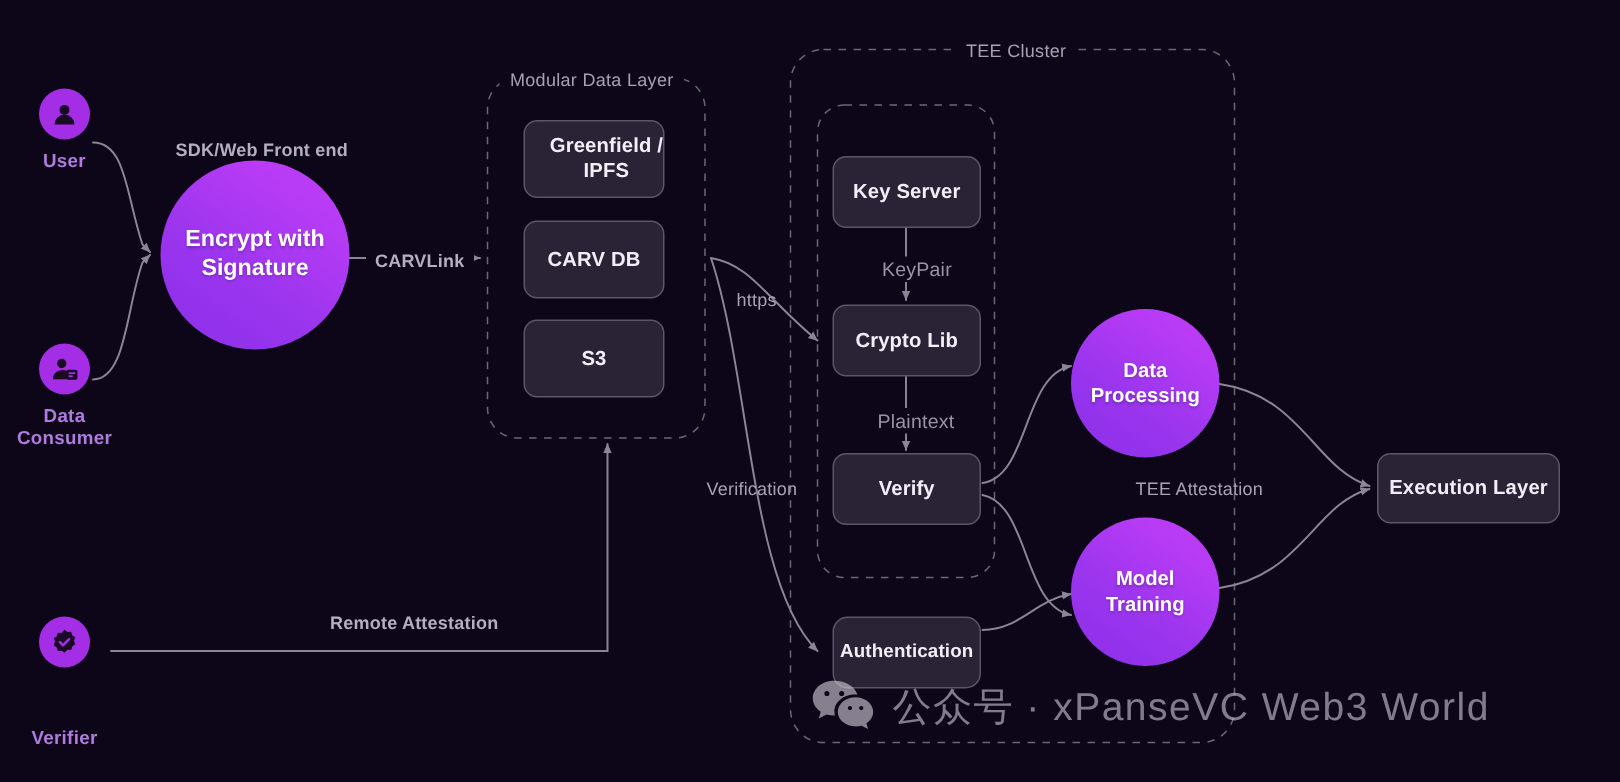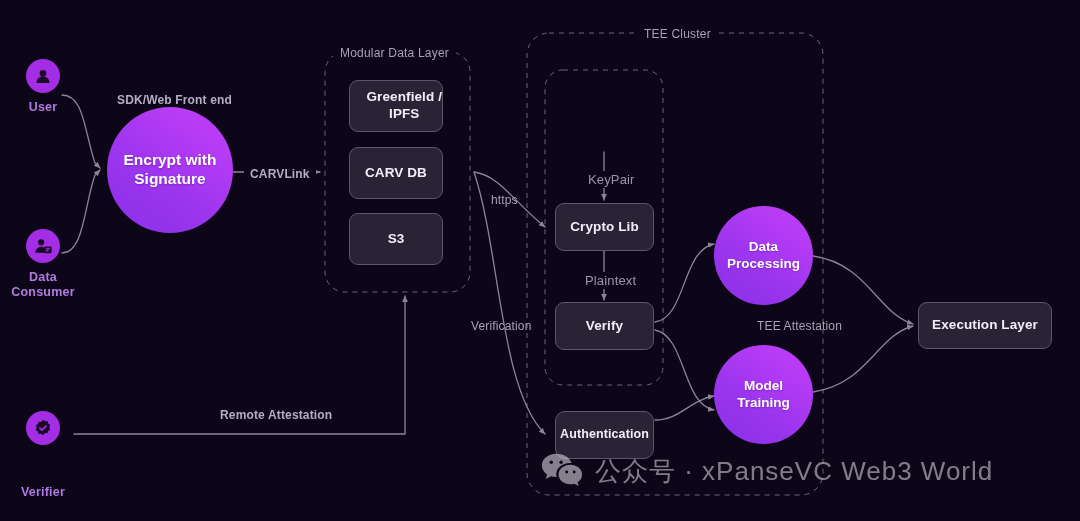--- a/index.html
+++ b/index.html
@@ -235,34 +235,37 @@
   <div class="node box" style="left:349px; top:147px; width:94px; height:52px;">
     <span style="white-space:pre-line;">CARV DB</span>
   </div>
 
   <div class="node box" style="left:349px; top:213px; width:94px; height:52px;">
     <span style="white-space:pre-line;">S3</span>
   </div>
 
   <div class="group-title" style="left:637px; top:27px;">TEE Cluster</div>
 
+  <div class="node box" style="left:555px; top:104px; width:99px; height:48px;">
+    <span style="white-space:pre-line;">Key Server</span>
+  </div>
 
   <div class="node box" style="left:555px; top:203px; width:99px; height:48px;">
     <span style="white-space:pre-line;">Crypto Lib</span>
   </div>
 
   <div class="node box" style="left:555px; top:302px; width:99px; height:48px;">
     <span style="white-space:pre-line;">Verify</span>
   </div>
 
   <div class="node box" style="left:555px; top:411px; width:99px; height:48px; font-size:12.5px;border-radius:10px;">
     <span style="white-space:pre-line;">Authentication</span>
   </div>
 
-  <div class="node box" style="left:918px; top:302px; width:134px; height:47px;">
+  <div class="node box" style="left:918px; top:302px; width:122px; height:47px;">
     <span>Execution Layer</span>
   </div>
 
   <div class="elabel bold" style="left:117px; top:93px;">SDK/Web Front end</div>
 
   <div class="elabel bold" style="left:244px; top:167px; background:#0d0618; padding:0 6px;">CARVLink</div>
 
   <div class="elabel" style="left:491px; top:193px;">https</div>
 
   <div class="elabel" style="left:471px; top:319px;">Verification</div>

